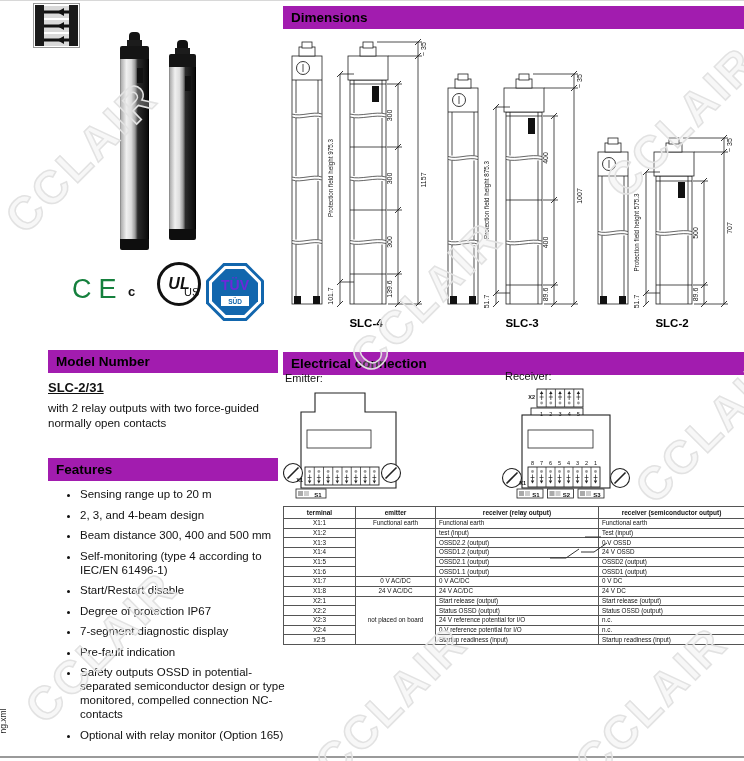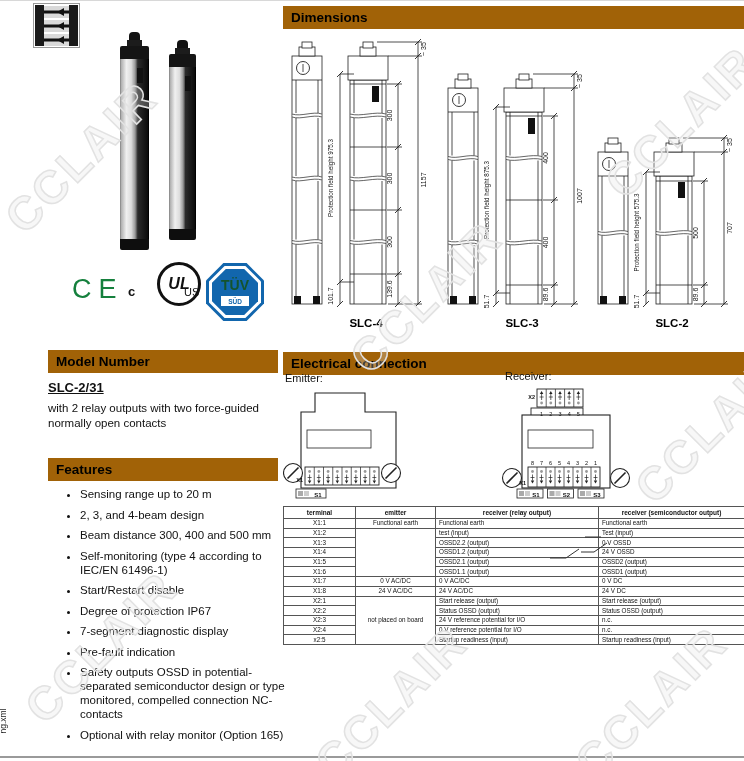--- a/index.html
+++ b/index.html
@@ -1,20 +1,20 @@
 <!DOCTYPE html>
 <html><head>
 <meta charset="utf-8">
 <style>
   html,body{margin:0;padding:0;background:#fff;}
   #page{position:relative;width:744px;height:761px;background:#fff;overflow:hidden;
         font-family:"Liberation Sans",sans-serif;color:#111;}
   .abs{position:absolute;}
   
-  .bar{position:absolute;height:23px;background:#a16207;display:flex;align-items:center;
+  .bar{position:absolute;height:23px;background:#a21caf;display:flex;align-items:center;
        padding-left:8px;box-sizing:border-box;font-weight:bold;font-size:13.5px;color:#000;}
   
   #model-name{left:48px;top:380px;font-weight:bold;font-size:13px;text-decoration:underline;}
   #model-desc{left:48px;top:401px;width:232px;font-size:11.5px;line-height:1.3;}
   #features-list{left:60px;top:487px;width:236px;font-size:11.5px;}
   #features-list ul{margin:0;padding-left:20px;}
   #features-list li{margin-bottom:6.5px;line-height:1.22;}
   
   .wm{position:absolute;font-size:46px;font-weight:bold;letter-spacing:3px;
       color:rgba(225,225,225,0.28);-webkit-text-stroke:1.5px #e2e2e2;
@@ -34,21 +34,21 @@
   #ul-logo .ul-circle{position:absolute;left:29px;top:0;width:38px;height:38px;border:3px solid #111;
        border-radius:50%;display:flex;align-items:center;justify-content:center;}
   #ul-logo .ul-mark{font-weight:bold;font-size:16px;font-style:italic;}
   #ul-logo .ul-c{position:absolute;left:0;top:22px;font-weight:bold;font-size:13px;}
   #ul-logo .ul-us{position:absolute;left:56px;top:24px;font-weight:normal;font-size:11px;}
   #tuv-logo{left:206px;top:263px;width:58px;height:58px;}
   .oct{position:absolute;clip-path:polygon(30% 0,70% 0,100% 30%,100% 70%,70% 100%,30% 100%,0 70%,0 30%);}
   #tuv-logo .o1{left:0;top:0;width:58px;height:58px;background:#1266ad;}
   #tuv-logo .o2{left:3px;top:3px;width:52px;height:52px;background:#fff;}
   #tuv-logo .o3{left:6px;top:6px;width:46px;height:46px;background:#1266ad;}
-  #tuv-logo .tuv-mark{position:absolute;left:0;top:14px;width:58px;text-align:center;color:#14532d;
+  #tuv-logo .tuv-mark{position:absolute;left:0;top:14px;width:58px;text-align:center;color:#6d28d9;
        font-weight:bold;font-size:14px;z-index:2;}
   #tuv-logo .tuv-band{position:absolute;left:15px;top:33px;width:28px;height:10px;background:#fff;z-index:2;
        display:flex;align-items:center;justify-content:center;font-weight:bold;font-size:6.5px;color:#1266ad;}
   
   .dim{position:absolute;width:150px;height:300px;}
   
   .elec-label{position:absolute;font-size:11px;}
   
   #terminal-table{position:absolute;left:283px;top:506px;width:461px;border-collapse:collapse;
        font-size:6.3px;table-layout:fixed;}

